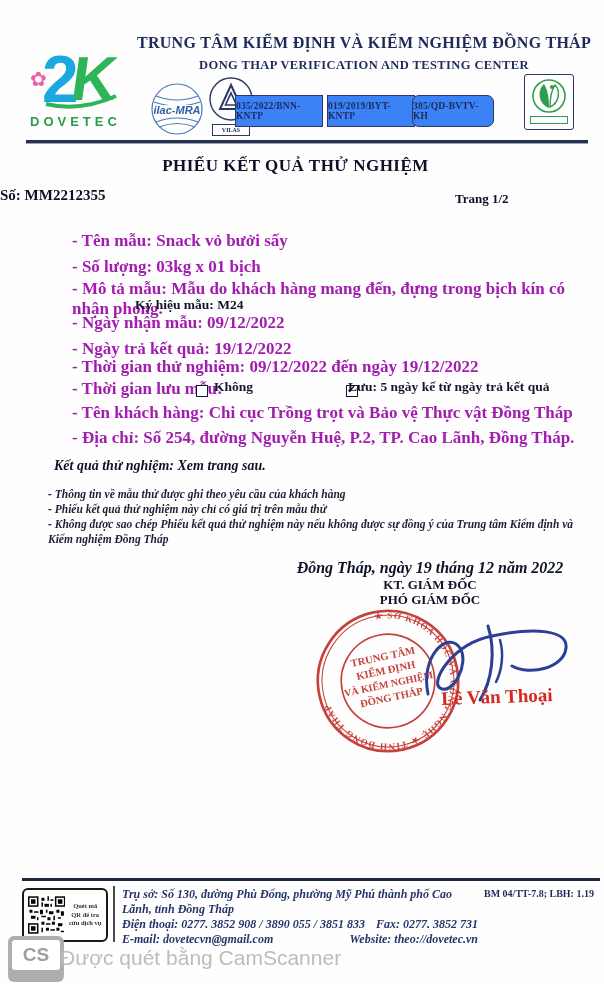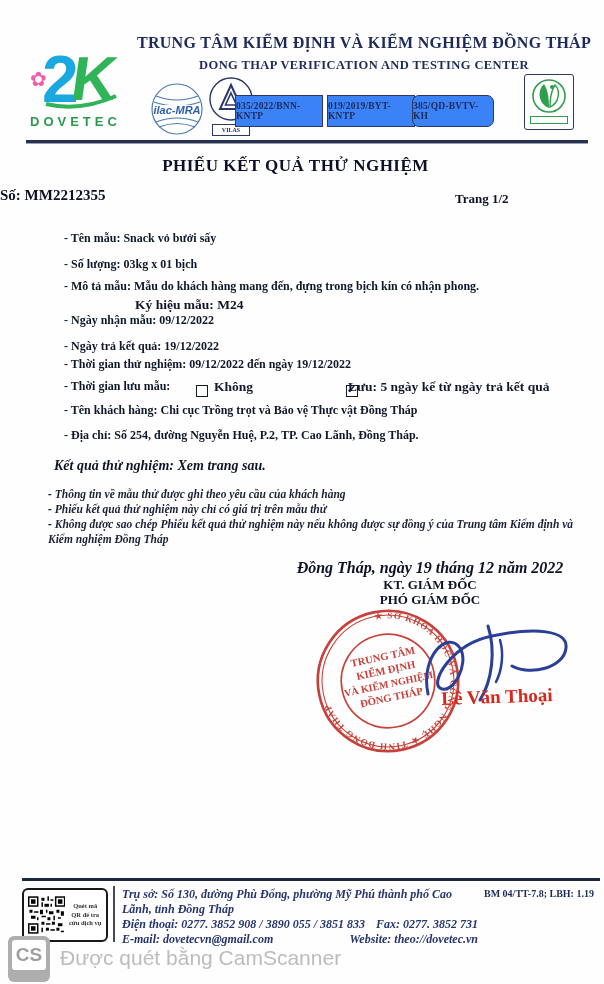--- a/index.html
+++ b/index.html
@@ -27,21 +27,21 @@
     display:flex; flex-direction:column; align-items:center; padding-top:2px; background:#fff; }
   .emblem-strip { width:38px; height:8px; border:1px solid #2f9e4c; margin-top:1px; }
   .rule { left:26px; top:140px; width:562px; height:4px; background:#26304f; border-bottom:1px solid #9aa0b5; }
   
   .doc-title { left:0; top:156px; width:591px; text-align:center;
     font-size:17px; font-weight:700; color:#0d1026; letter-spacing:.5px; }
   .doc-no { left:0; top:187px; width:604px; text-align:left;
     font-size:15px; font-weight:700; color:#0d1026; }
   .page-no { left:455px; top:191px; font-size:13px; font-weight:700; color:#0d1026; }
   
-  .field { left:64px; font-size:12px; font-weight:700; color:#0f172a; width:520px; }
+  .field { left:72px; font-size:17px; font-weight:700; color:#a21caf; width:520px; }
   .sub-field { left:135px; font-size:13.5px; font-weight:700; color:#101428; }
   .cb { display:inline-block; width:12px; height:12px; border:1.6px solid #14182c;
     vertical-align:-1px; position:relative; background:#fff; }
   .cb.checked::after { content:"✓"; position:absolute; left:0; top:-3px;
     font-size:11px; font-weight:700; color:#14182c; }
   .result-line { left:54px; top:458px; font-size:14px; font-weight:700;
     font-style:italic; color:#0e1226; }
   .notes { left:48px; top:487px; width:528px; font-size:11.5px; font-weight:600;
     font-style:italic; color:#1c2036; line-height:15px; }
   
@@ -58,21 +58,21 @@
   .qr-box { left:22px; top:888px; width:86px; height:54px; border:2px solid #191919;
     border-radius:6px; display:flex; align-items:center; padding:4px; background:#fff; }
   .qr-label { width:36px; margin-left:3px; font-size:6.5px; line-height:1.35;
     color:#333; text-align:center; font-weight:600; }
   .foot-divider { left:113px; top:886px; width:1.5px; height:56px; background:#4a4a55; }
   .foot-text { left:122px; top:887px; width:356px; font-size:12px; font-weight:600;
     font-style:italic; color:#26356b; line-height:15px; }
   .foot-flex { display:flex; justify-content:space-between; }
   .form-code { left:484px; top:888px; font-size:10px; font-weight:700; color:#1d2b56; }
   
-  .cs-icon { left:8px; top:936px; width:42px; height:46px; background:#aeaeae;
+  .cs-icon { left:8px; top:936px; width:56px; height:46px; background:#aeaeae;
     border-radius:6px; }
   .cs-inner { position:absolute; left:4px; top:4px; right:4px; height:30px;
     background:#fff; border-radius:3px; display:flex; align-items:center; justify-content:center;
     font-family:"Liberation Sans",sans-serif; font-size:19px; font-weight:700; color:#9f9f9f; }
   .cs-text { left:60px; top:946px; font-family:"Liberation Sans",sans-serif;
     font-size:21px; color:#bcbcbc; }
 </style>
 </head>
 <body>
 

